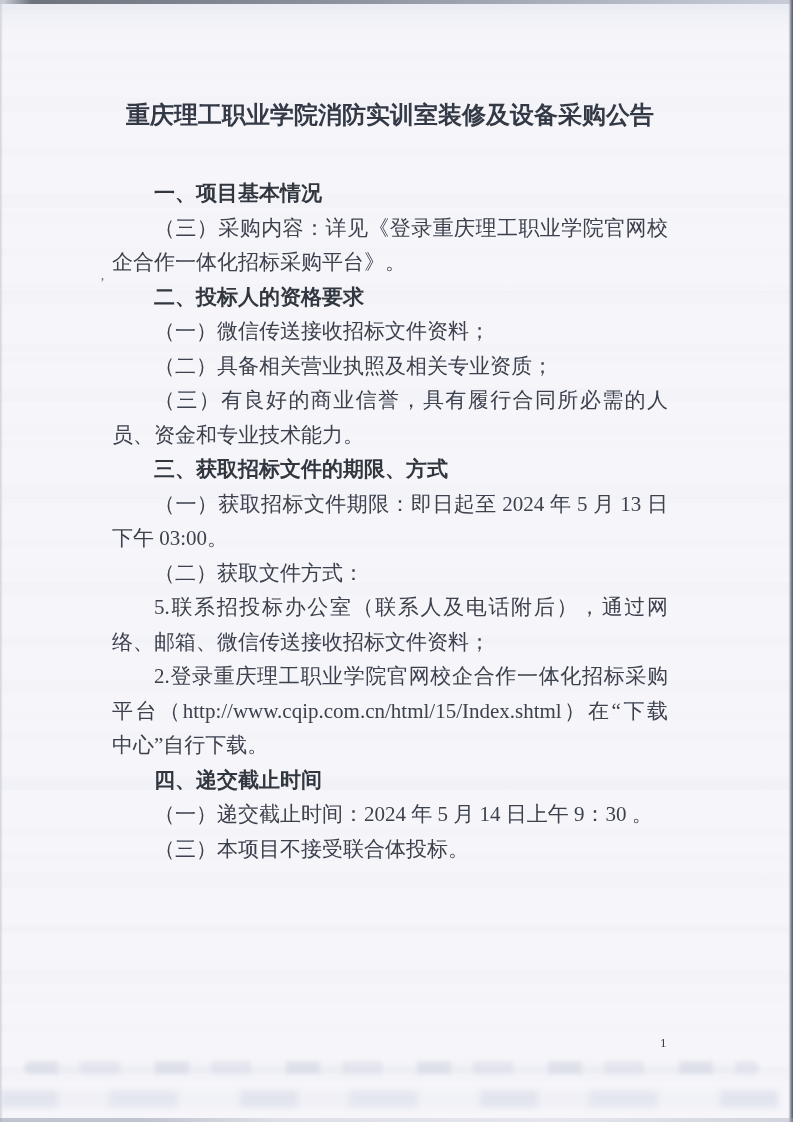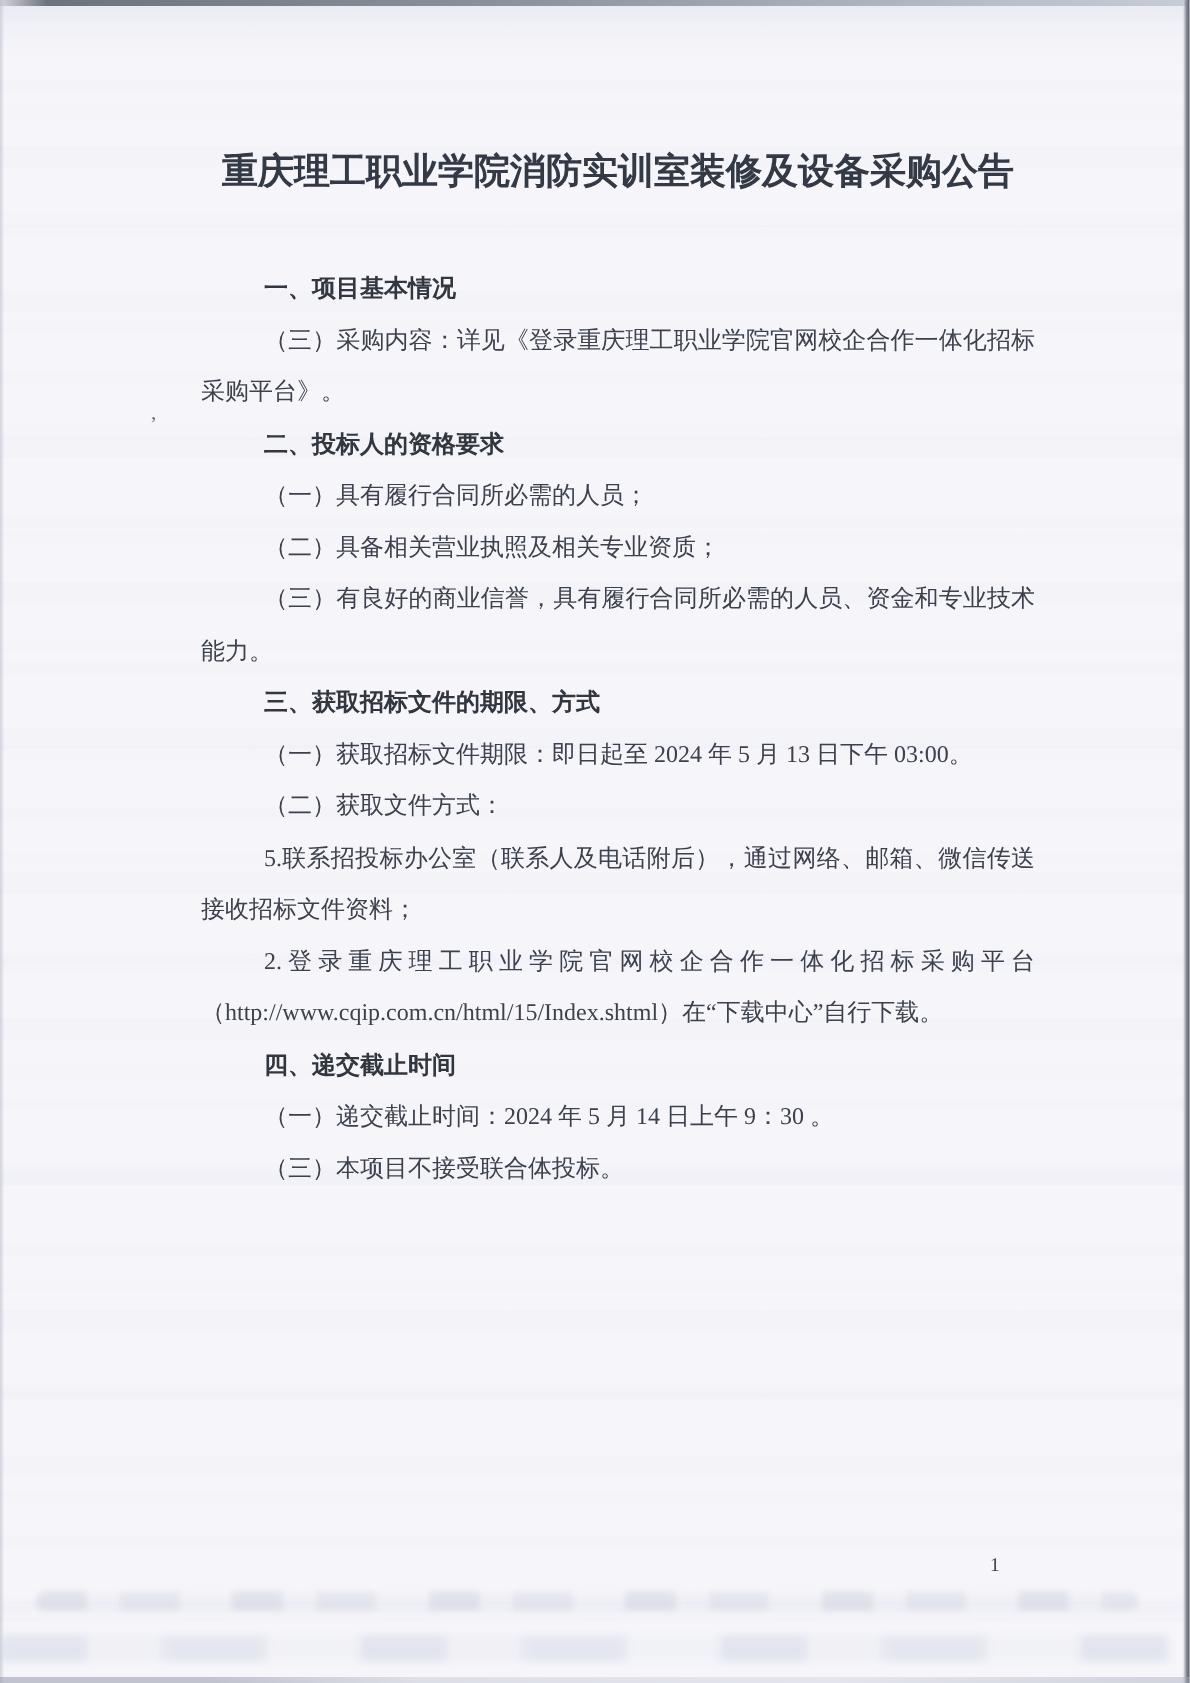--- a/index.html
+++ b/index.html
@@ -26,26 +26,26 @@
   .scan-smudge-1{position:absolute;left:24px;right:34px;top:1061px;height:13px;border-radius:7px;
     background:repeating-linear-gradient(90deg,
       rgba(168,174,194,0.26) 0 34px, rgba(168,174,194,0.05) 34px 56px,
       rgba(168,174,194,0.20) 56px 96px, rgba(168,174,194,0.04) 96px 131px);
     filter:blur(2px);}
   .scan-smudge-2{position:absolute;left:0;right:12px;top:1090px;height:18px;
     background:repeating-linear-gradient(90deg,
       rgba(188,195,216,0.33) 0 58px, rgba(188,195,216,0.09) 58px 108px,
       rgba(188,195,216,0.28) 108px 178px, rgba(188,195,216,0.07) 178px 240px);
     filter:blur(3px);}
-  .content{position:absolute;left:134px;top:98px;width:556px;}
+  .content{position:absolute;left:112px;top:98px;width:556px;}
   .doc-title{
     font-family:"Liberation Sans", sans-serif;font-weight:700;
     font-size:24px;line-height:34px;text-align:center;letter-spacing:0;
     color:#333945;margin:0 0 44px 0;}
-  .para{font-size:16px;line-height:34.5px;color:#3c414d;margin:0;
+  .para{font-size:21px;line-height:34.5px;color:#3c414d;margin:0;
     text-align:justify;text-indent:42px;}
   .heading{font-family:"Liberation Sans", sans-serif;font-weight:700;color:#31363f;}
   .stray-mark{position:absolute;left:100px;top:276px;font-size:14px;color:#6a6f7a;}
   .page-number{position:absolute;left:660px;top:1035px;font-size:13px;color:#3a3f49;}
 </style>
 </head>
 <body>
 
 <div class="paper">
 
@@ -56,21 +56,21 @@
   <div class="scan-smudge-1"></div>
   <div class="scan-smudge-2"></div>
 
   <div class="content">
     <h1 class="doc-title">重庆理工职业学院消防实训室装修及设备采购公告</h1>
 
     <p class="para heading">一、项目基本情况</p>
     <p class="para">（三）采购内容：详见《登录重庆理工职业学院官网校企合作一体化招标采购平台》。</p>
 
     <p class="para heading">二、投标人的资格要求</p>
-    <p class="para">（一）具有履行合同所必需的人员；</p>
+    <p class="para">（一）微信传送接收招标文件资料；</p>
     <p class="para">（二）具备相关营业执照及相关专业资质；</p>
     <p class="para">（三）有良好的商业信誉，具有履行合同所必需的人员、资金和专业技术能力。</p>
 
     <p class="para heading">三、获取招标文件的期限、方式</p>
     <p class="para">（一）获取招标文件期限：即日起至 2024 年 5 月 13 日下午 03:00。</p>
     <p class="para">（二）获取文件方式：</p>
     <p class="para">5.联系招投标办公室（联系人及电话附后），通过网络、邮箱、微信传送接收招标文件资料；</p>
     <p class="para">2.登录重庆理工职业学院官网校企合作一体化招标采购平台（http://www.cqip.com.cn/html/15/Index.shtml）在“下载中心”自行下载。</p>
 
     <p class="para heading">四、递交截止时间</p>

